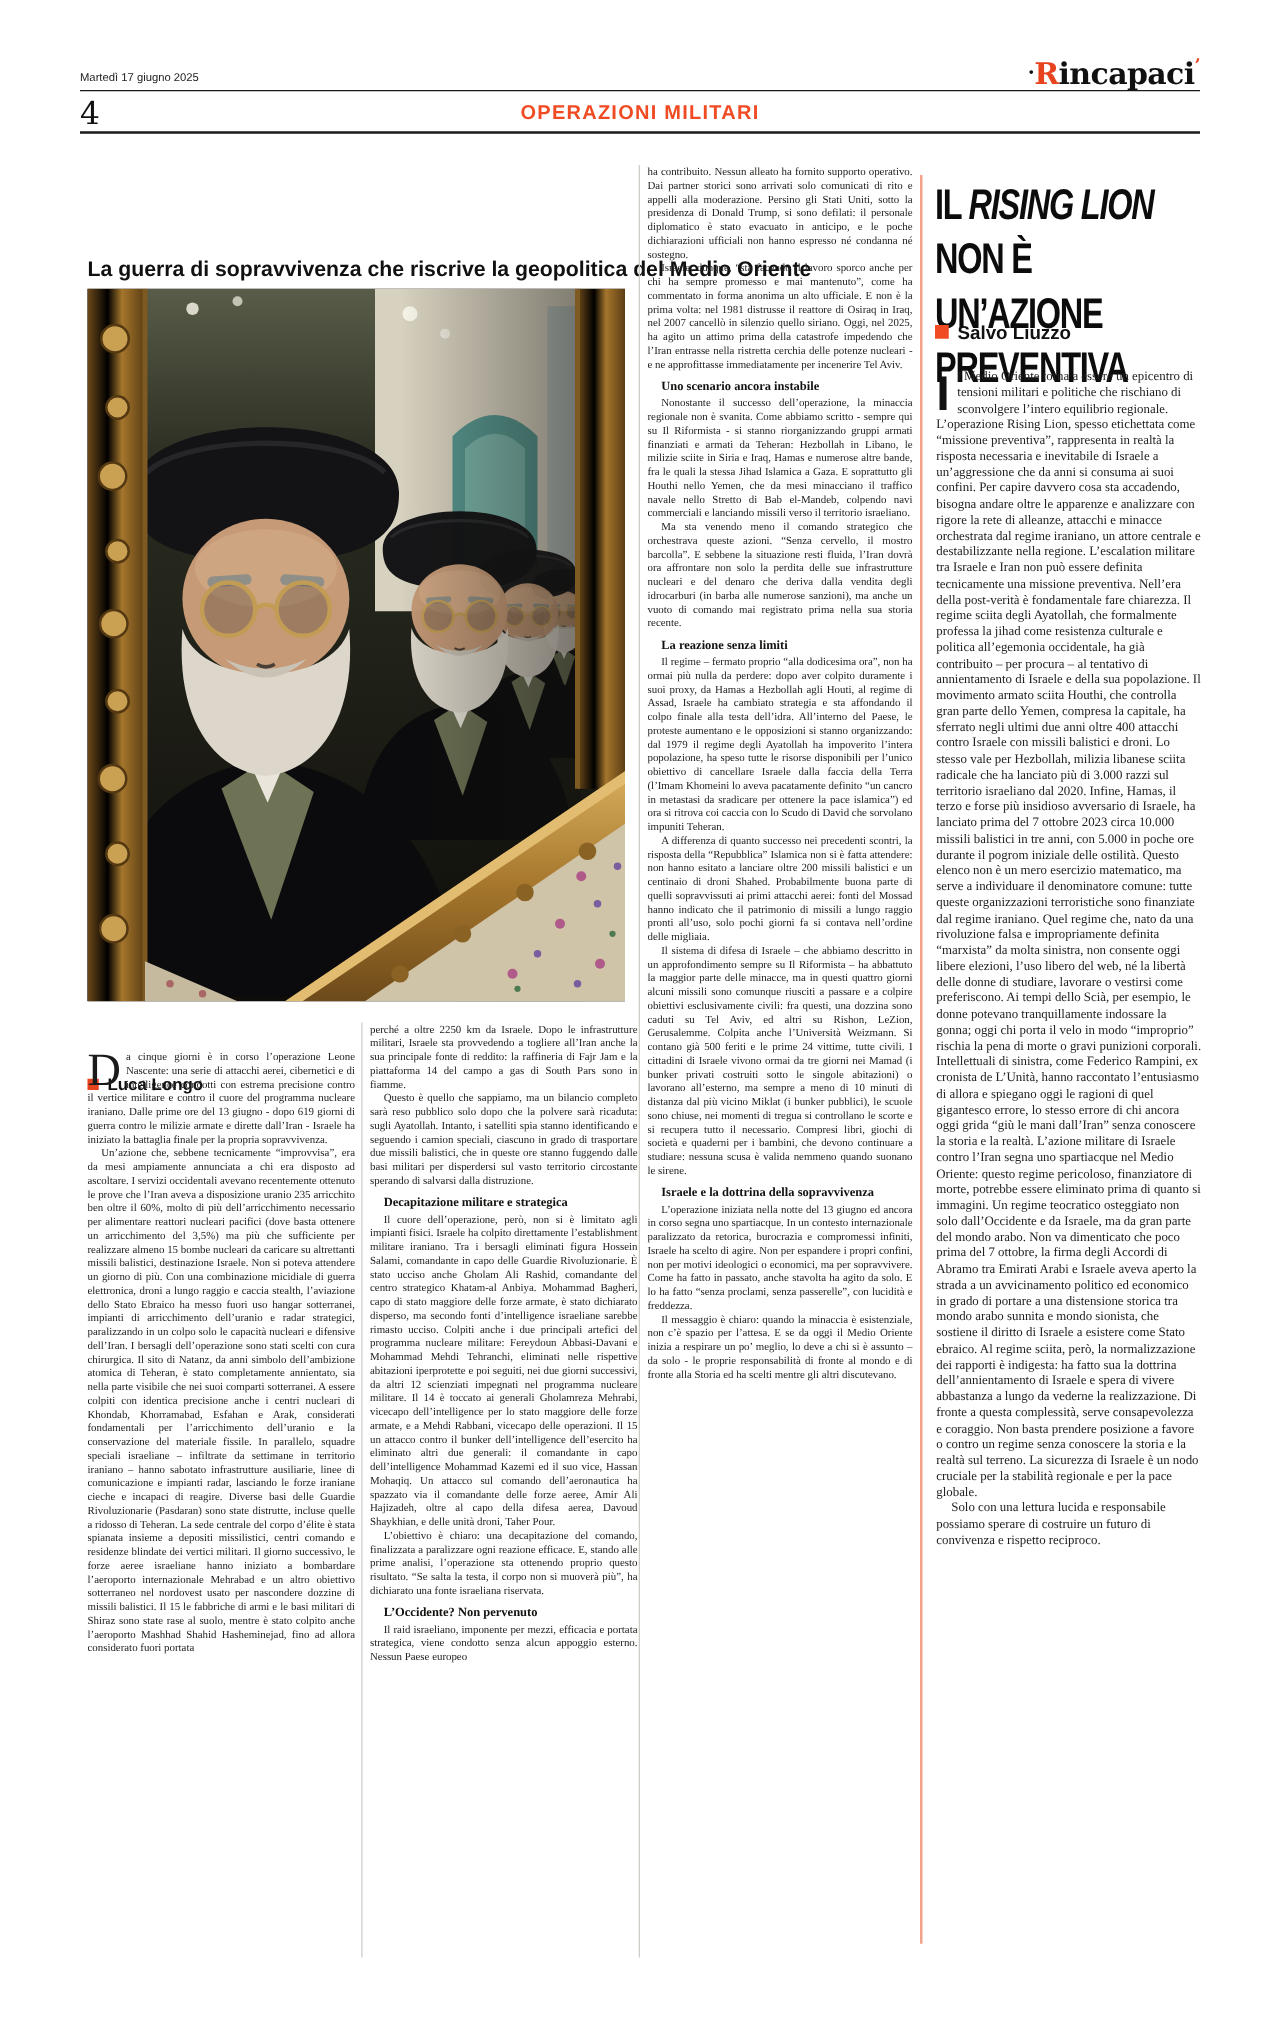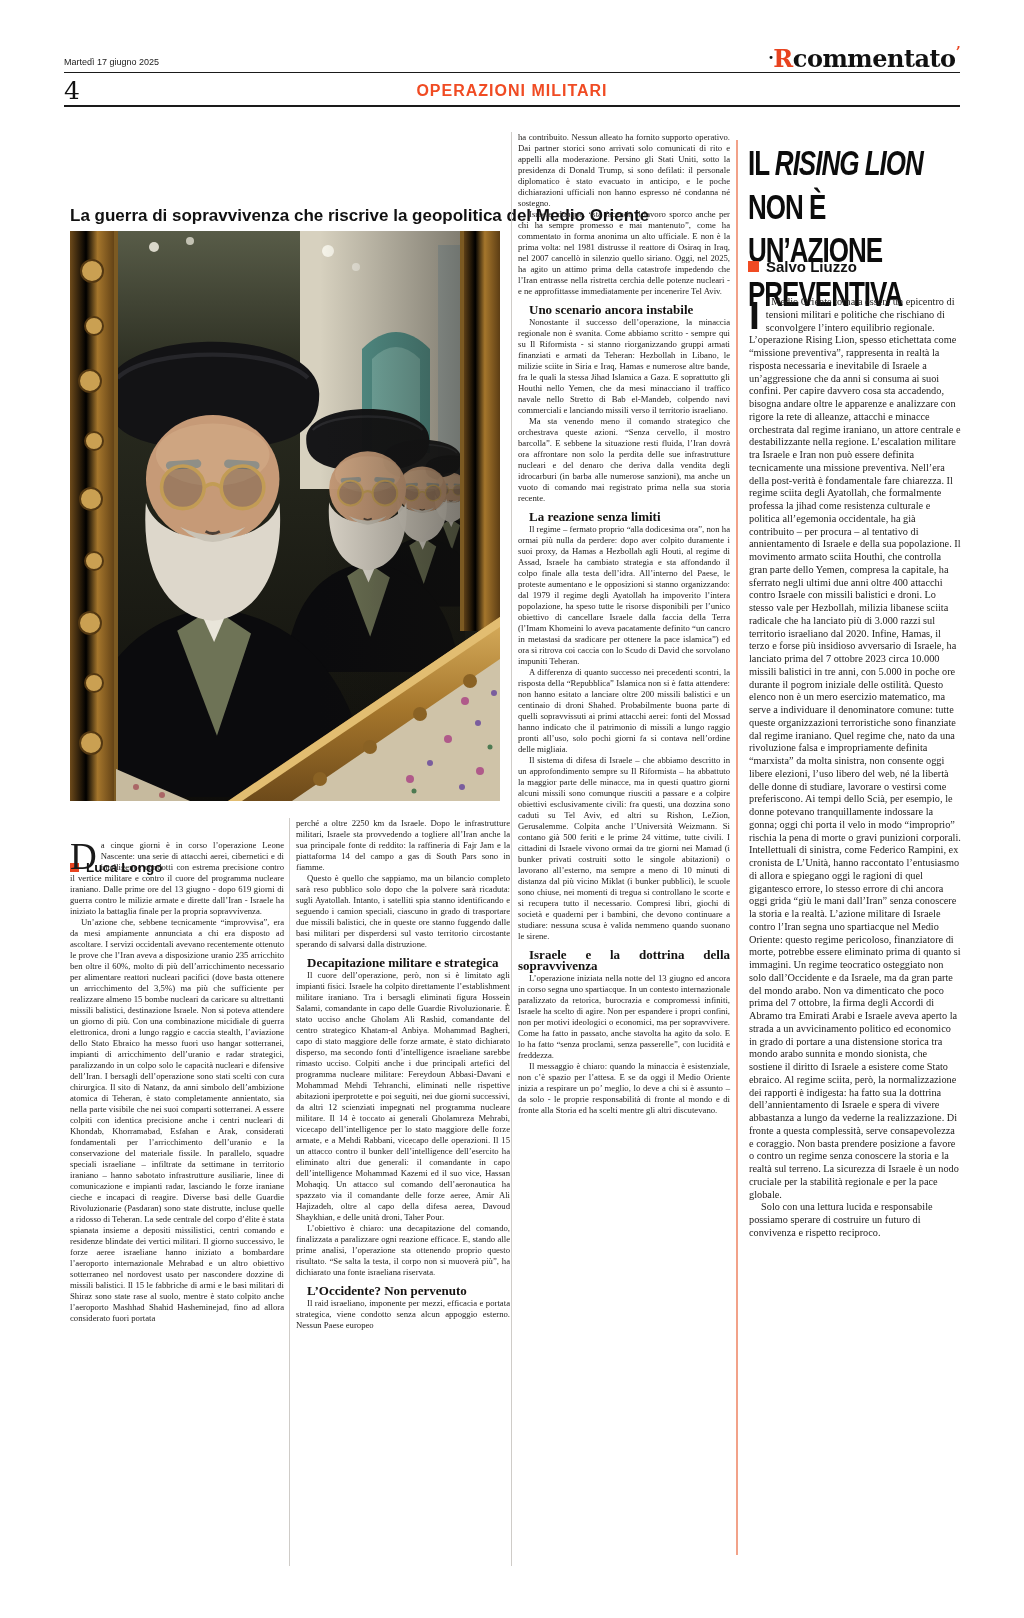--- a/index.html
+++ b/index.html
@@ -34,21 +34,21 @@
   .byline{font-family:"Liberation Sans",sans-serif;font-weight:800;font-size:13.5px;color:#111;}
   .byline .sq{display:inline-block;width:9px;height:9px;background:#e8431f;margin-right:7px;}
   .byline-main{left:70px;top:860px;}
   .byline-op{left:748px;top:258px;font-size:15px;}
   .byline-op .sq{width:11px;height:11px;background:#f04b23;}
 
   
   .bodycol{font-size:8.7px;line-height:11px;text-align:justify;color:#242220;}
   .bodycol p{margin:0;}
   .bodycol p.ind{text-indent:11px;}
-  .bodycol h3{margin:7px 0 2px 0;font-size:13px;line-height:11px;text-indent:11px;
+  .bodycol h3{margin:7px 0 2px 0;font-size:10px;line-height:11px;text-indent:11px;
               font-weight:bold;color:#141210;}
   .col1{left:70px;top:840px;width:214px;}
   .col2{left:296px;top:818px;width:214px;}
   .col3{left:518px;top:132px;width:212px;}
   .dropcap{float:left;font-family:"Liberation Serif",serif;font-size:37px;line-height:29px;
            padding:2px 4px 0 0;color:#1a1a1a;}
 
   
   .vrule{width:1px;background:#cfcccà;background:#cfccc8;}
   .vr1{left:289px;top:818px;height:748px;}
@@ -65,21 +65,21 @@
   .op-body p.ind{text-indent:12px;}
   .op-drop{float:left;font-family:"Liberation Sans",sans-serif;font-weight:900;font-size:39px;
            line-height:33px;padding:3px 6px 0 0;color:#111;}
 </style>
 </head>
 <body>
 
 <div class="page">
 
   <div class="abs date">Martedì 17 giugno 2025</div>
-  <div class="abs logo"><span class="dot">·</span><span class="r">R</span><span>commentato</span><span class="mark">’</span></div>
+  <div class="abs logo"><span class="dot">·</span><span class="r">R</span><span>incapaci</span><span class="mark">’</span></div>
   <div class="abs rule1"></div>
   <div class="abs pagenum">4</div>
   <div class="abs section">OPERAZIONI MILITARI</div>
   <div class="abs rule2"></div>
 
   <div class="abs subhead">La guerra di sopravvivenza che riscrive la geopolitica del Medio Oriente</div>
 
   <div class="abs photo">
     <svg width="430" height="570" viewBox="0 0 430 570">
       <defs>

